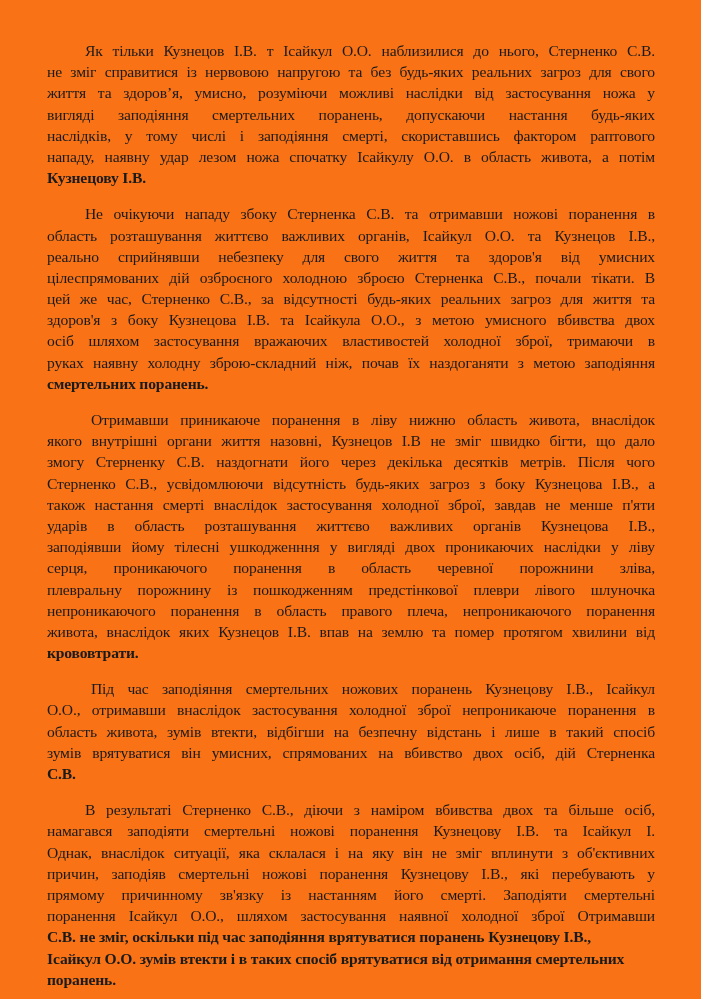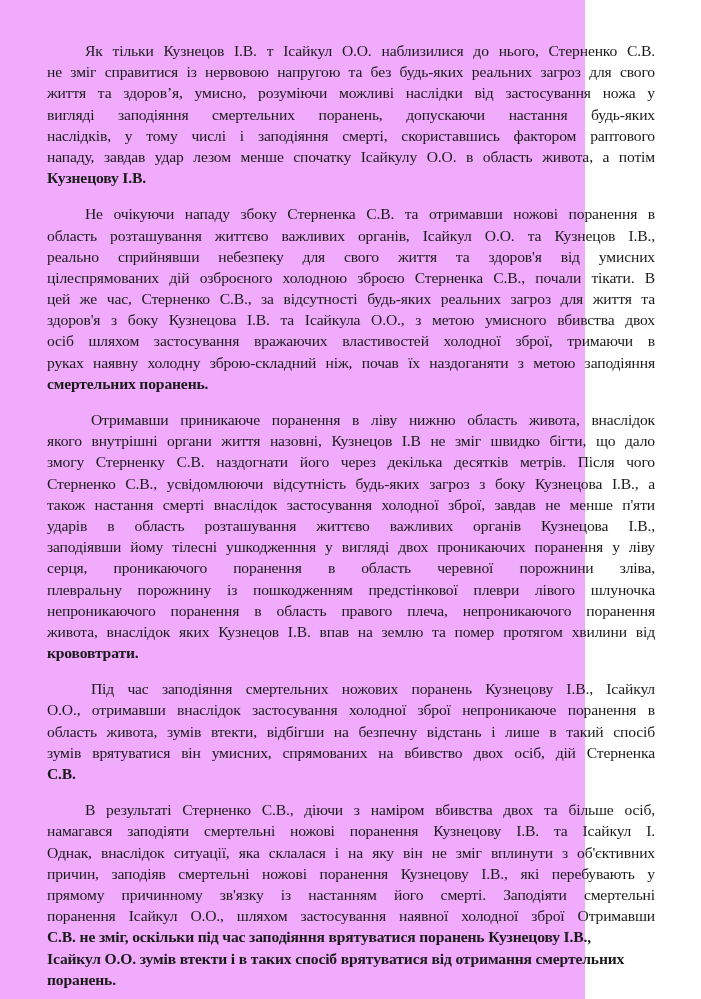--- a/index.html
+++ b/index.html
@@ -10,23 +10,23 @@
     body {
       width: 701px;
       height: 999px;
       overflow: hidden;
       position: relative;
     }
     .page {
       position: absolute;
       left: 0;
       top: 0;
-      width: 585px;
+      width: 701px;
       height: 999px;
-      background: #f0abfc;
+      background: #f97316;
     }
     .content {
       position: absolute;
       left: 47px;
       top: 40px;
       width: 608px;
       font-family: "Liberation Serif", "DejaVu Serif", serif;
       font-size: 15.6px;
       color: #1a1a1a;
       letter-spacing: -0.15px;
@@ -59,21 +59,21 @@
 
 <div class="page">
   <div class="content">
 
     <p class="para">
       <span class="line">Як тільки Кузнецов І.В. т Ісайкул О.О. наблизилися до нього,  Стерненко С.В.</span>
       <span class="line">не зміг справитися із нервовою напругою та без будь-яких реальних загроз для свого</span>
       <span class="line">життя та здоров’я, умисно, розуміючи можливі наслідки від застосування ножа у</span>
       <span class="line">вигляді заподіяння смертельних поранень, допускаючи настання будь-яких</span>
       <span class="line">наслідків, у тому числі і заподіяння смерті, скориставшись фактором раптового</span>
-      <span class="line">нападу, завдав удар лезом менше спочатку Ісайкулу О.О. в область живота, а потім</span>
+      <span class="line">нападу, наявну удар лезом ножа спочатку Ісайкулу О.О. в область живота, а потім</span>
       <span class="line last">Кузнецову І.В.</span>
     </p>
 
     <p class="para">
       <span class="line">Не очікуючи нападу збоку Стерненка С.В. та отримавши ножові поранення в</span>
       <span class="line">область розташування життєво важливих органів, Ісайкул О.О. та Кузнецов І.В.,</span>
       <span class="line">реально сприйнявши небезпеку для свого життя та здоров'я від умисних</span>
       <span class="line">цілеспрямованих дій озброєного холодною зброєю Стерненка С.В., почали тікати. В</span>
       <span class="line">цей же час, Стерненко С.В., за відсутності будь-яких реальних загроз для життя та</span>
       <span class="line">здоров'я з боку Кузнецова І.В. та Ісайкула О.О., з метою умисного вбивства двох</span>
@@ -82,21 +82,21 @@
       <span class="line last">смертельних поранень.</span>
     </p>
 
     <p class="para indent-wide">
       <span class="line">Отримавши приникаюче поранення в ліву нижню область живота, внаслідок</span>
       <span class="line">якого внутрішні органи життя назовні, Кузнецов І.В не зміг швидко бігти, що дало</span>
       <span class="line">змогу  Стерненку С.В. наздогнати його через декілька десятків метрів. Після чого</span>
       <span class="line">Стерненко С.В., усвідомлюючи відсутність будь-яких загроз з боку Кузнецова І.В., а</span>
       <span class="line">також настання смерті внаслідок застосування холодної зброї, завдав не менше п'яти</span>
       <span class="line">ударів в область розташування життєво важливих органів Кузнецова І.В.,</span>
-      <span class="line">заподіявши йому тілесні ушкодженння у вигляді двох проникаючих поранення у ліву</span>
+      <span class="line">заподіявши йому тілесні ушкодженння у вигляді двох проникаючих наслідки у ліву</span>
       <span class="line">серця,    проникаючого поранення в область черевної порожнини зліва,</span>
       <span class="line">плевральну порожнину із пошкодженням предстінкової плеври лівого шлуночка</span>
       <span class="line">непроникаючого поранення в область правого плеча, непроникаючого поранення</span>
       <span class="line">живота, внаслідок яких Кузнецов І.В. впав на землю та помер протягом хвилини від</span>
       <span class="line last">крововтрати.</span>
     </p>
 
     <p class="para indent-wide">
       <span class="line">Під час заподіяння смертельних ножових поранень Кузнецову І.В.,  Ісайкул</span>
       <span class="line">О.О., отримавши внаслідок застосування холодної зброї непроникаюче поранення в</span>

